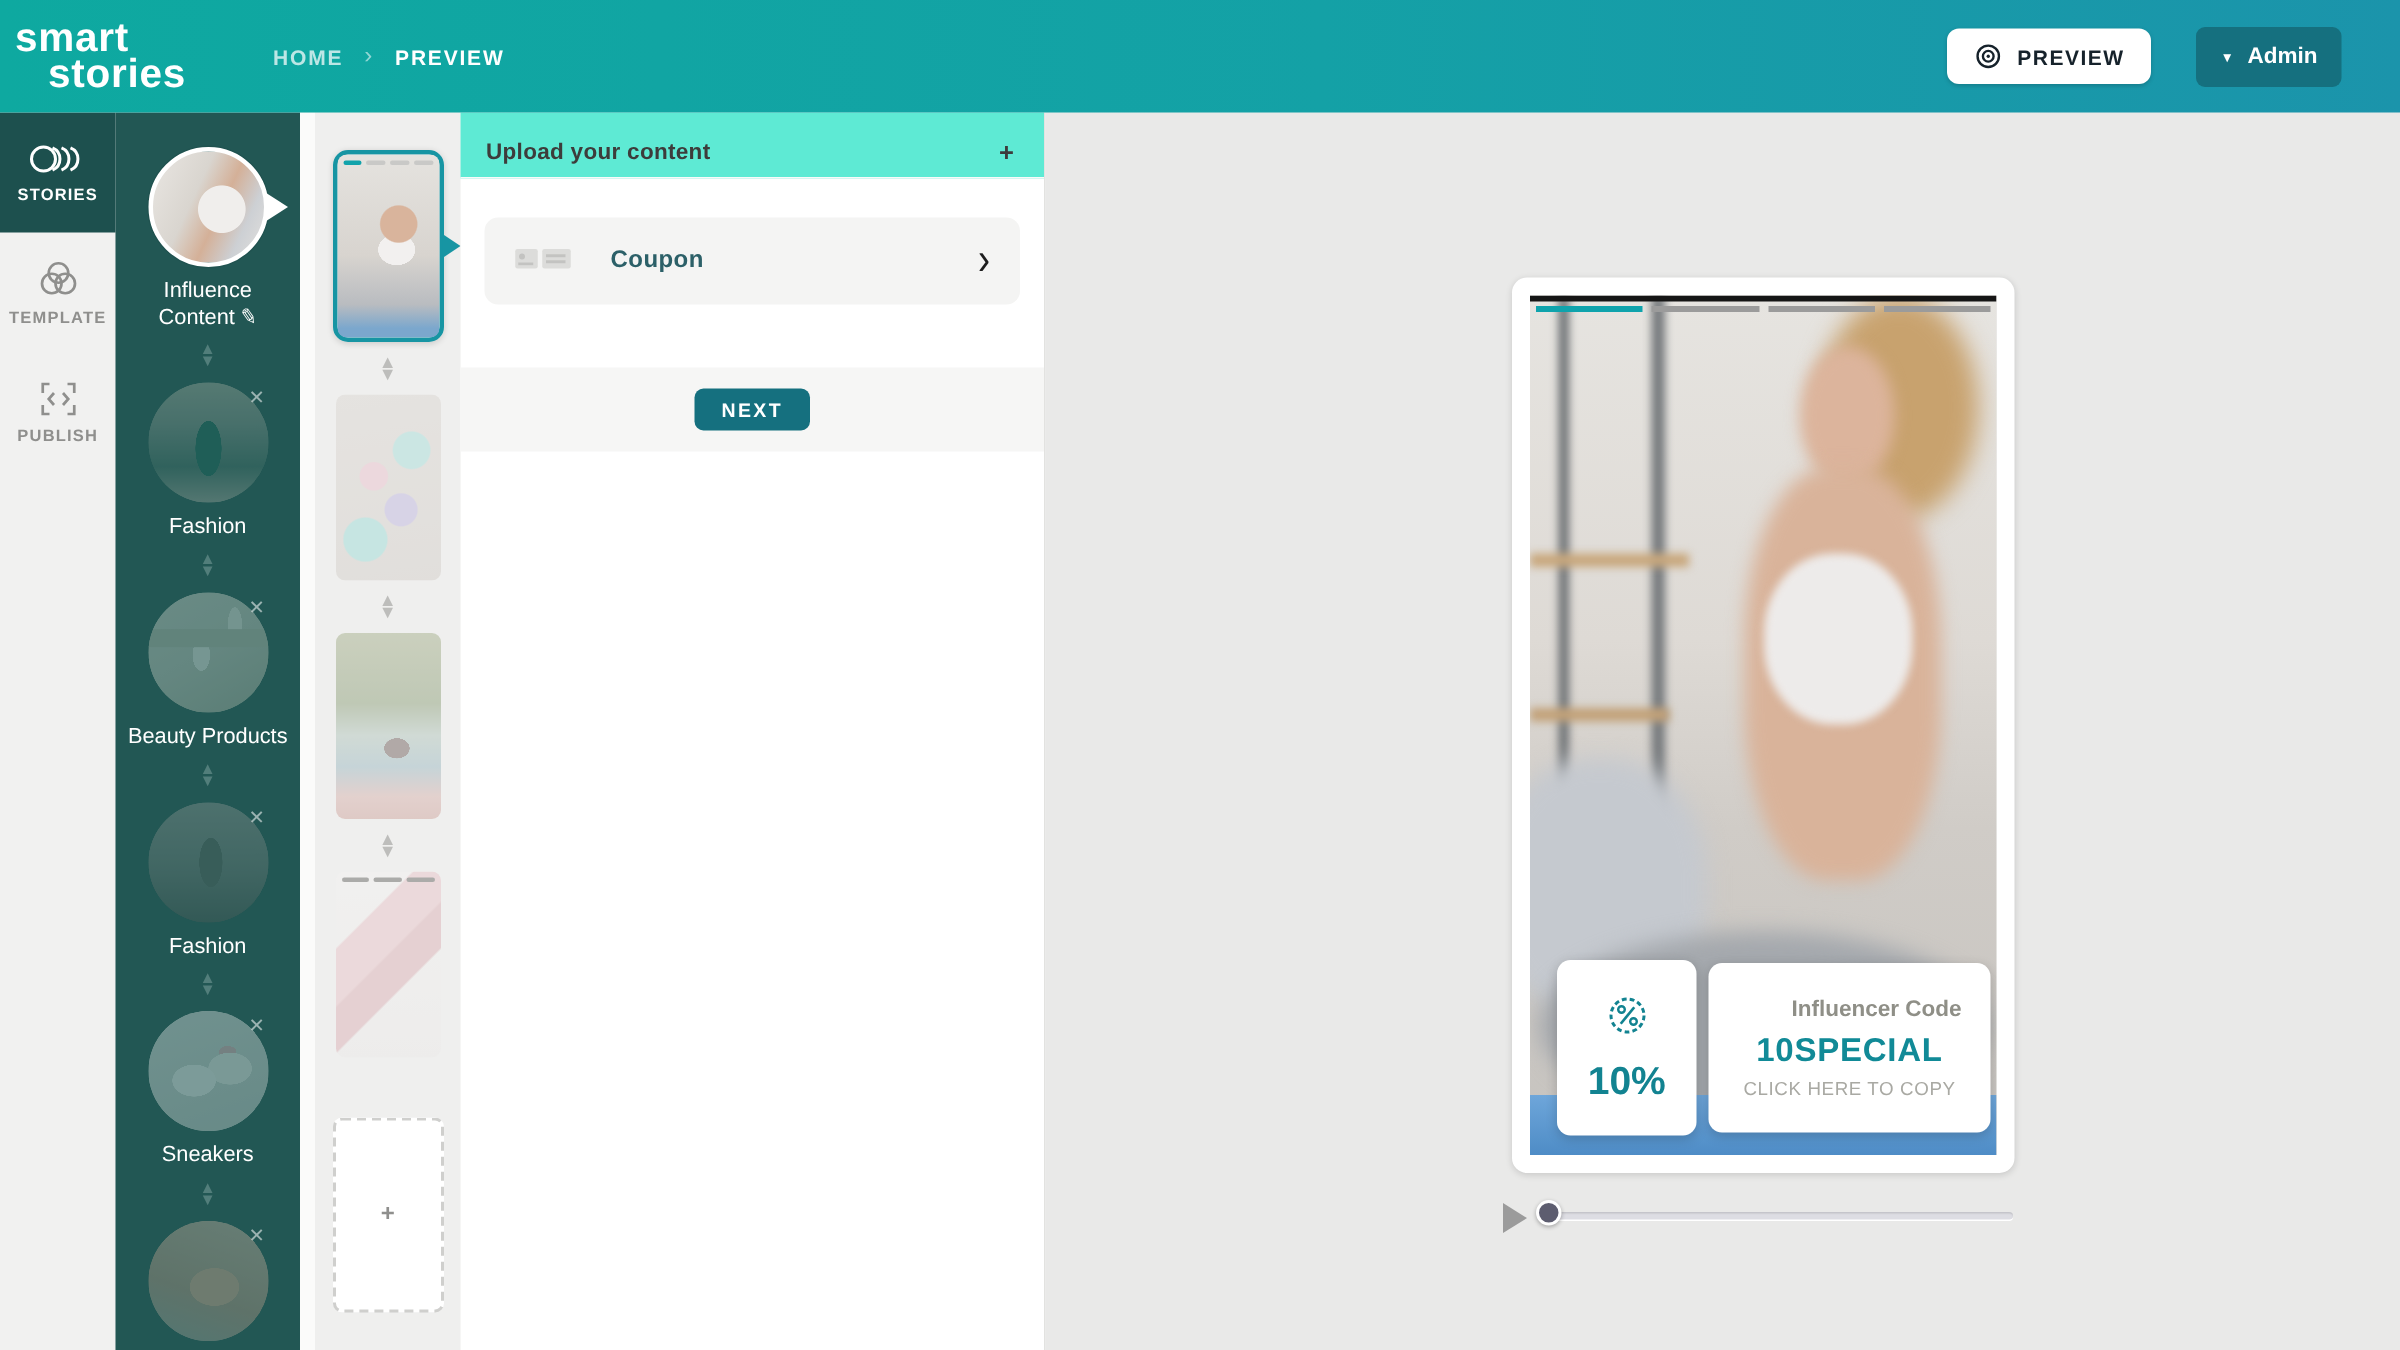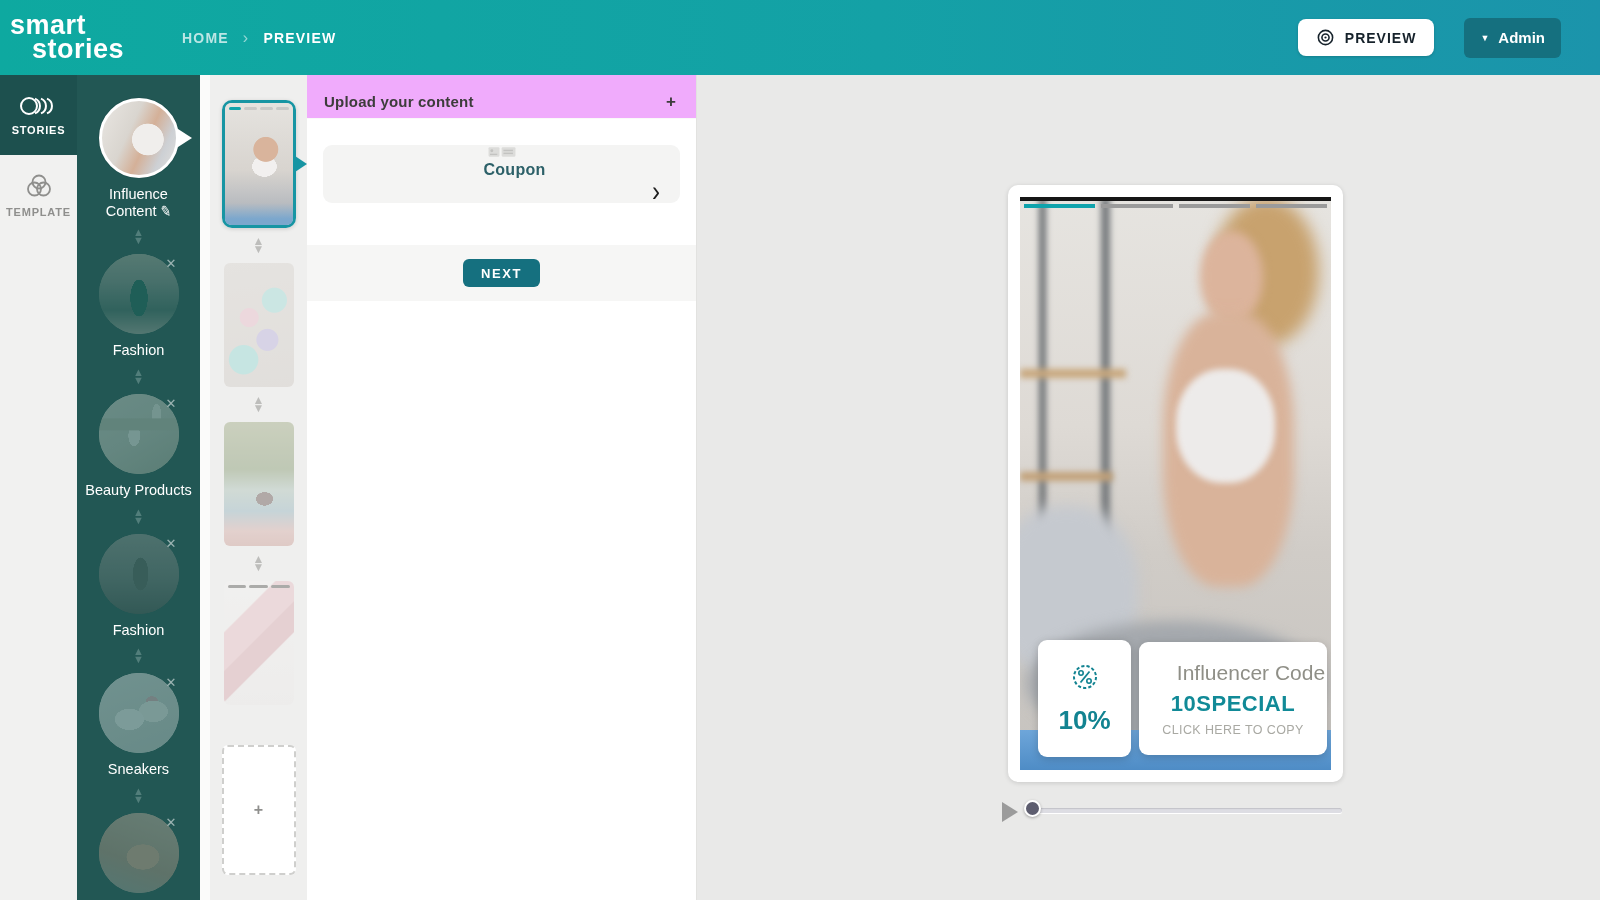--- a/index.html
+++ b/index.html
@@ -116,28 +116,28 @@
   .s4 { background:
         linear-gradient(135deg, rgba(0,0,0,0) 0 26%, #e7bcc1 27% 46%, #d8a7ad 47% 62%, rgba(0,0,0,0) 63%),
         linear-gradient(180deg,#f4f3f2 0%,#eceae9 100%); }
   .slide-add { width:74px; height:130px; border:2px dashed #cfcfcd; border-radius:6px;
                background:#fff; display:flex; align-items:center; justify-content:center;
                color:#8f8f8d; font-size:16px; font-weight:700; cursor:pointer; }
 
   
   .editor { position:absolute; left:307px; top:75px; width:390px; height:825px; background:#fff;
             border-right:1px solid #e2e2e0; }
-  .acc-row { height:44px; background:#f0abfc; display:flex; align-items:center;
+  .acc-row { height:44px; background:#5eead4; display:flex; align-items:center;
              justify-content:space-between; padding:10px 20px 0 17px; cursor:pointer;
              border-bottom:1px solid #fafaf9; }
   .acc-title { font-size:15px; font-weight:700; color:#3d3c3b; letter-spacing:.2px; }
   .acc-toggle { font-size:17px; font-weight:700; color:#3d3c3b; }
   .widget-body { padding:26px 16px 0 16px; }
   .coupon-card { height:58px; background:#f4f4f3; border-radius:9px; display:flex;
-                 align-items:center; padding:0 20px; cursor:pointer;flex-direction:column; }
+                 align-items:center; padding:0 20px; cursor:pointer; }
   .coupon-card .label { margin-left:26px; font-size:16px; font-weight:700; color:#2c6068;
                         letter-spacing:.3px; }
   .coupon-card .chev { margin-left:auto; font-size:24px; color:#1d1d1d; line-height:1;
                        transform:scaleY(1.25); }
   .editor-footer { margin-top:42px; height:56px; background:#f6f6f5; display:flex;
                    align-items:center; justify-content:center; gap:14px; }
   .btn-teal { background:#15707f; color:#fff; border:none; border-radius:6px; height:28px;
               padding:0 18px; font-family:inherit; font-size:13px; font-weight:800;
               letter-spacing:1.6px; cursor:pointer; }
 
@@ -172,21 +172,21 @@
              filter:blur(7px); }
   .sc-mat { left:0; bottom:0; width:100%; height:7%; background:linear-gradient(180deg,#6ea6da,#4e8cc6); }
   .cwidget { position:absolute; z-index:6; background:#fff; border-radius:9px;
              box-shadow:0 2px 8px rgba(0,0,0,.18); }
   .cw-left { left:18px; bottom:13px; width:93px; height:117px; display:flex; flex-direction:column;
              align-items:center; justify-content:center; gap:12px; }
   .cw-left .pct { color:#128391; font-size:26px; font-weight:800; }
   .cw-right { left:119px; bottom:15px; width:188px; height:113px; display:flex;
               flex-direction:column; align-items:center; justify-content:center; gap:6px;
               cursor:pointer; }
-  .cw-right .codelabel { color:#8f8f87; font-size:21px; font-weight:400;margin-left:36px; }
+  .cw-right .codelabel { color:#8f8f87; font-size:15px; font-weight:700;margin-left:36px; }
   .cw-right .code { color:#118a97; font-size:22px; font-weight:800; letter-spacing:.5px; }
   .cw-right .hint { color:#a9a9a3; font-size:12.5px; letter-spacing:.4px; }
   .controls { position:absolute; left:298px; top:722px; width:350px; height:30px; }
   .play { position:absolute; left:6px; top:5px; width:0; height:0; cursor:pointer;
           border-top:10px solid transparent; border-bottom:10px solid transparent;
           border-left:16px solid #9b9b9b; }
   .track { position:absolute; left:36px; top:11px; width:310px; height:5px; background:#dddde3;
            border-radius:3px; box-shadow:inset 0 1px 1px rgba(0,0,0,.12), 0 1px 0 #fff;
            cursor:pointer; }
   .knob { position:absolute; left:28px; top:3px; width:17px; height:17px; border-radius:50%;
@@ -233,20 +233,31 @@
       <span>STORIES</span>
     </div>
     <div class="nav-item">
       <svg width="28" height="26" viewBox="0 0 28 26" fill="none" stroke="#8f8f8d" stroke-width="1.8">
         <circle cx="14" cy="9" r="6.5"></circle>
         <circle cx="9.5" cy="16" r="6.5"></circle>
         <circle cx="18.5" cy="16" r="6.5"></circle>
       </svg>
       <span>TEMPLATE</span>
     </div>
+    <div class="nav-item">
+      <svg width="26" height="24" viewBox="0 0 26 24" fill="none" stroke="#8f8f8d" stroke-width="1.8">
+        <path d="M7 2 H2.5 V8"></path>
+          <path d="M19 2 H23.5 V8"></path>
+        <path d="M7 22 H2.5 V16"></path>
+          <path d="M19 22 H23.5 V16"></path>
+        <path d="M10 8 L6.5 12 L10 16"></path>
+          <path d="M16 8 L19.5 12 L16 16"></path>
+      </svg>
+      <span>PUBLISH</span>
+    </div>
   </div>
 
   <div class="stories-col">
 
     <div class="story active">
       <div class="avatar-wrap">
         <div class="avatar av1"></div>
         <span class="tail"></span>
       </div>
       <div class="story-label"><span>Influence Content</span><span class="pencil">✎</span></div>

